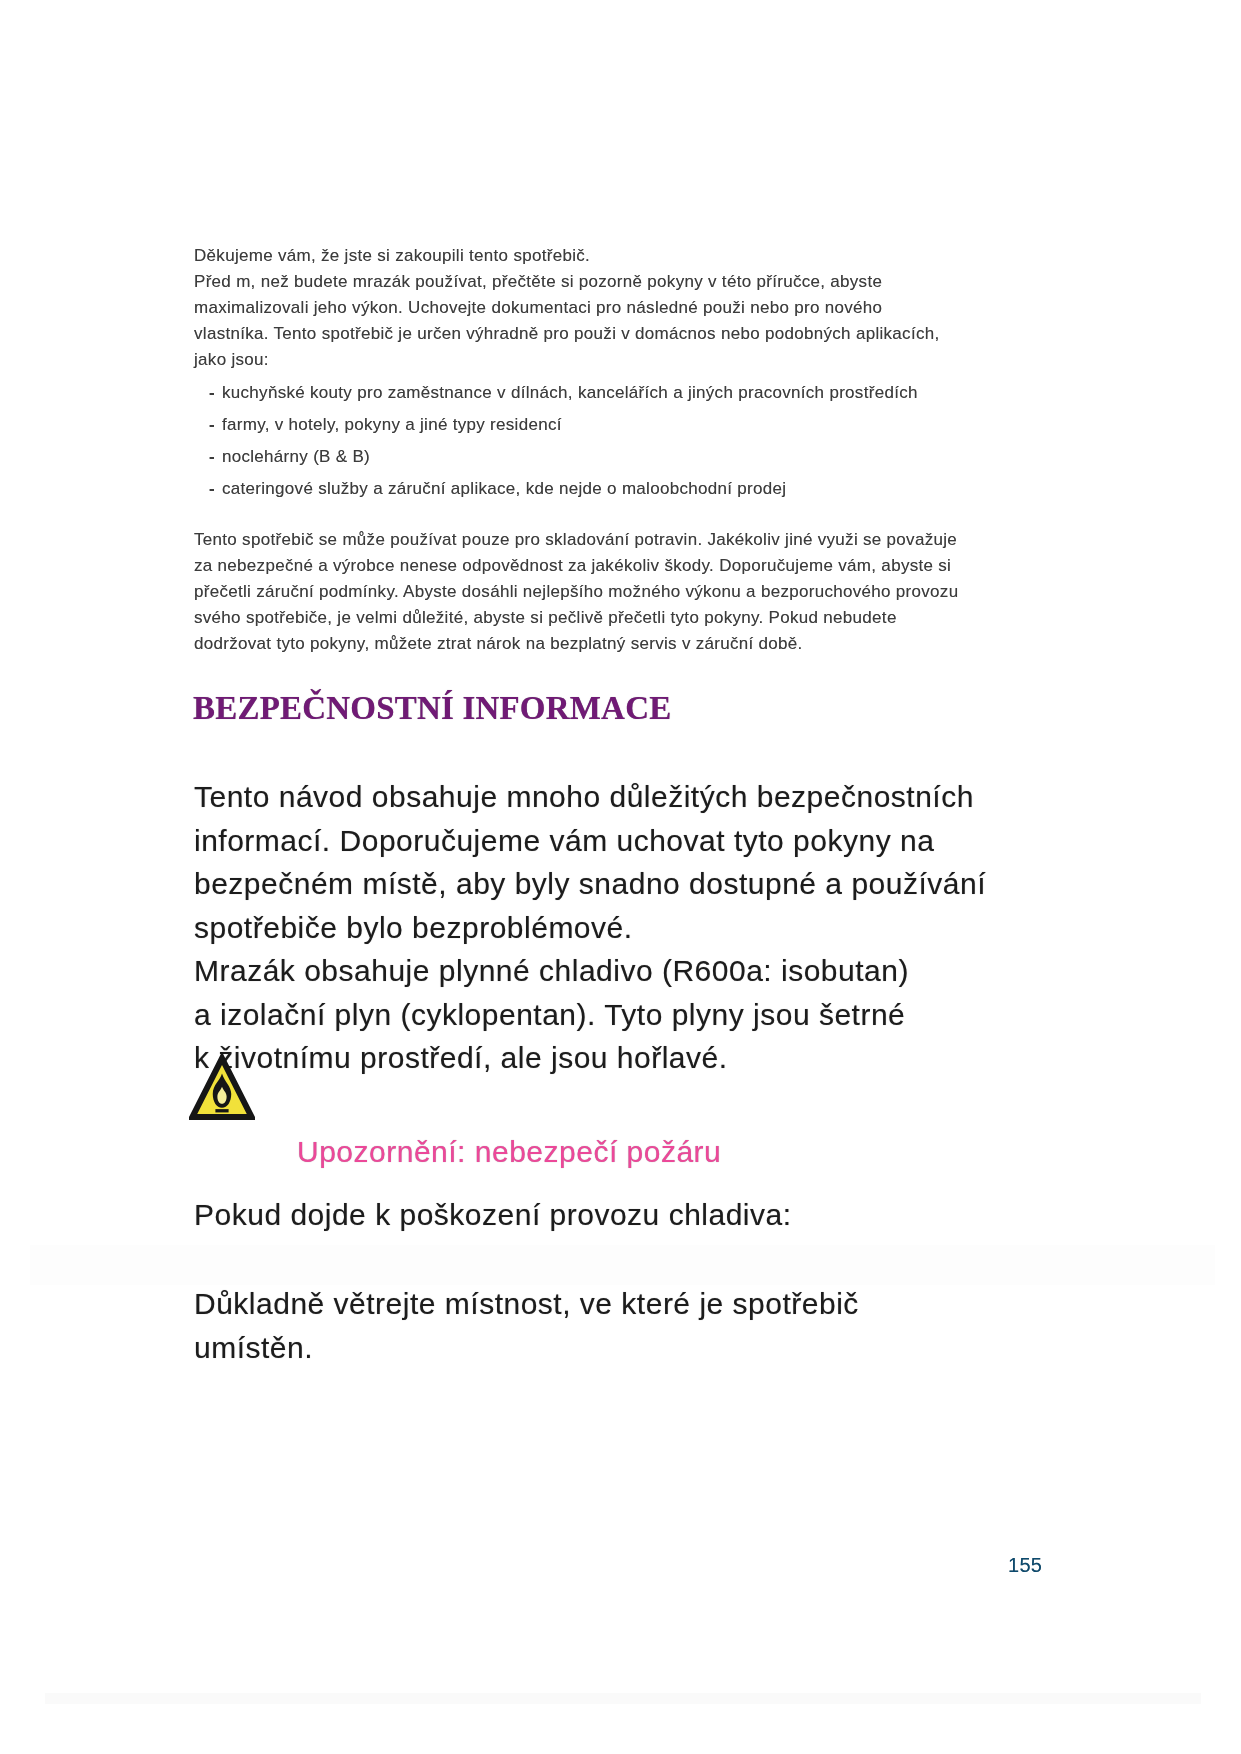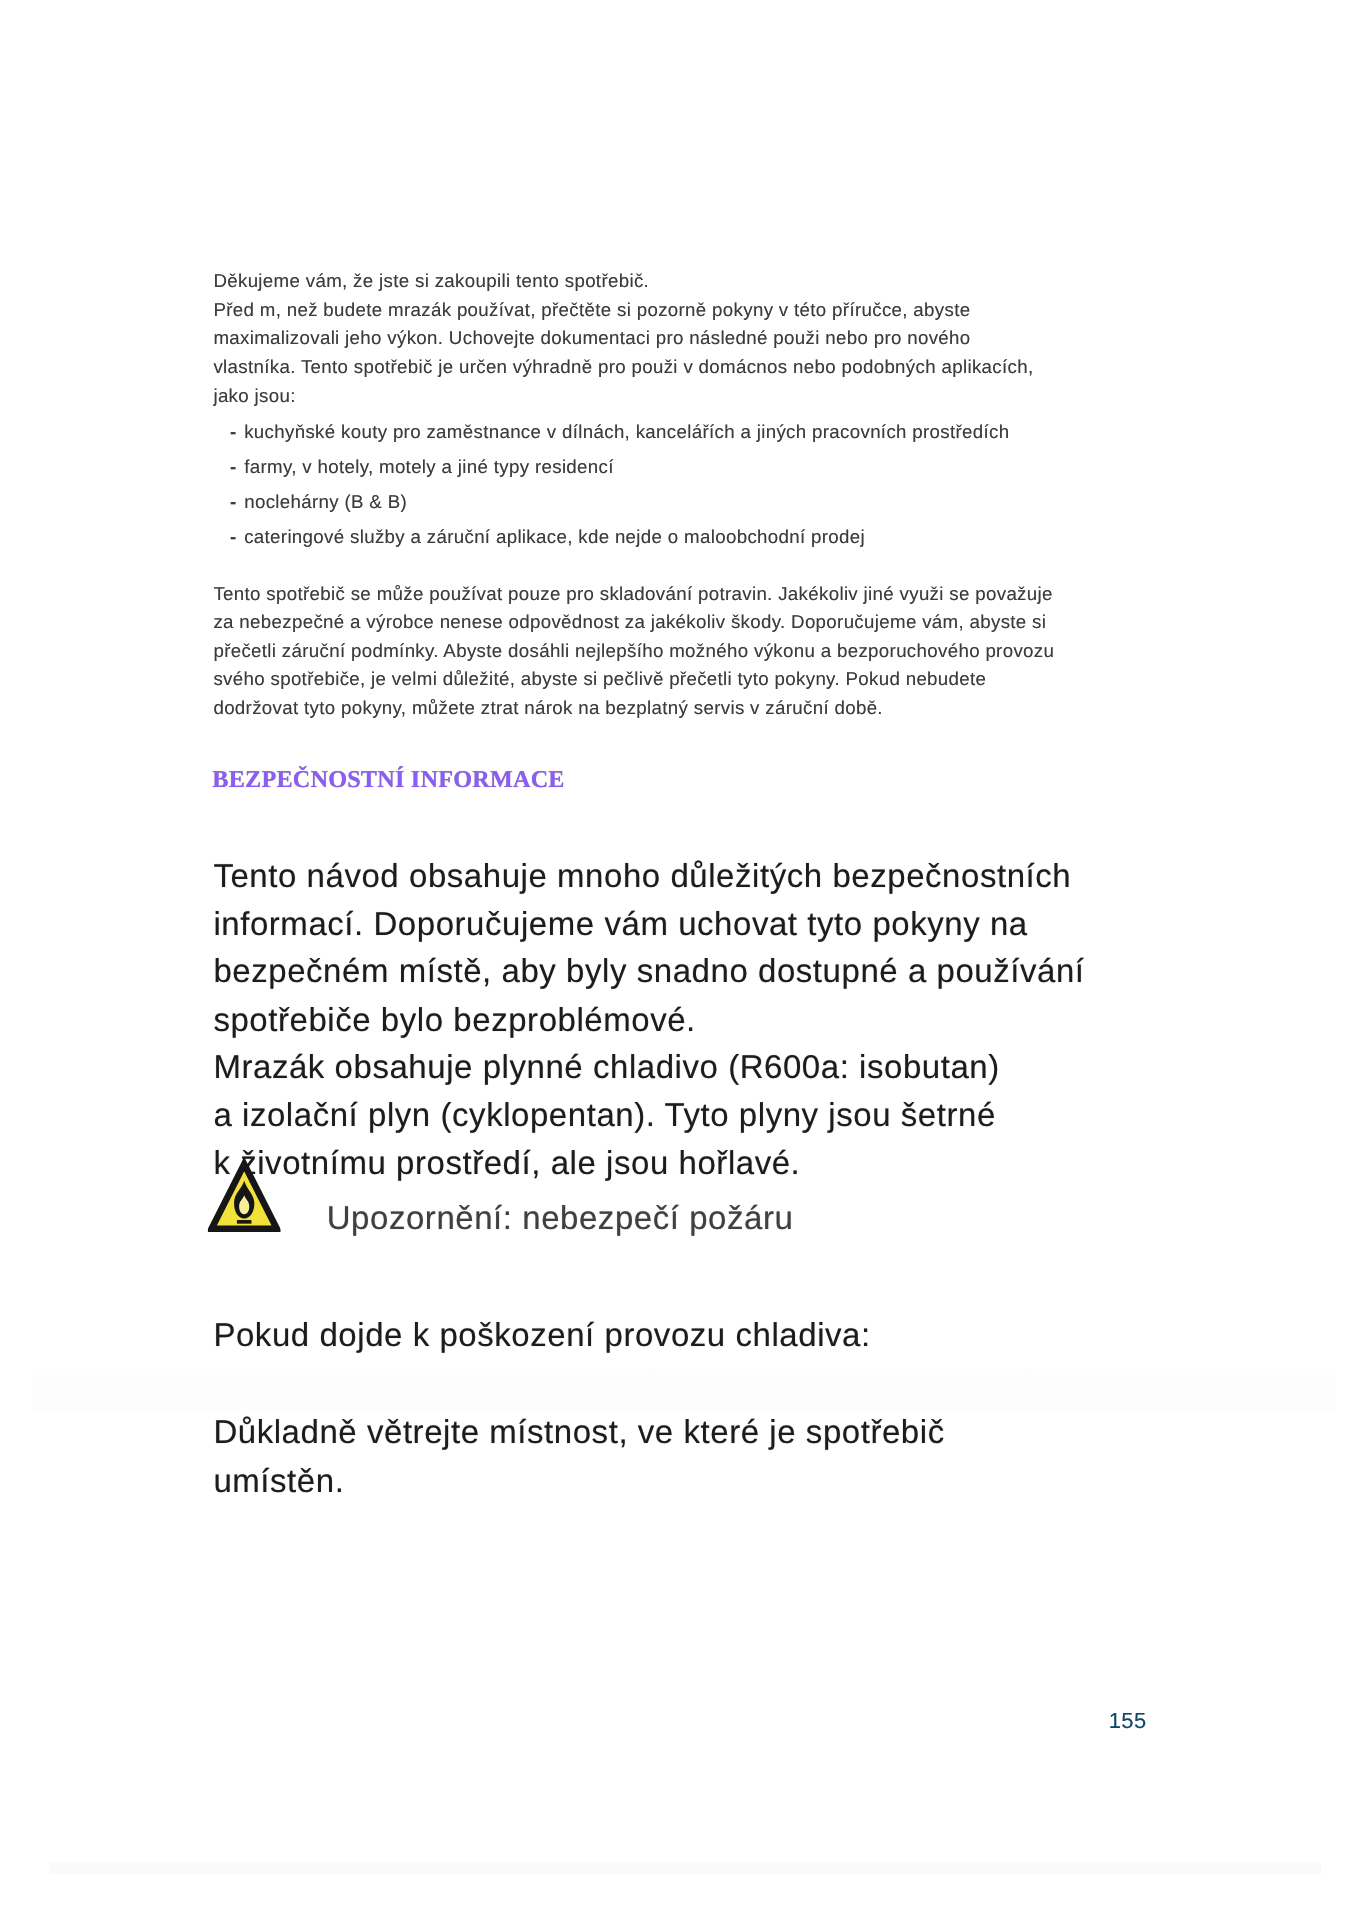--- a/index.html
+++ b/index.html
@@ -24,22 +24,22 @@
     position:absolute;left:209px;top:377px;width:860px;
     color:#3c3c3c;font-size:17px;letter-spacing:0.3px;
     text-shadow:0 0 0.6px rgba(40,40,40,0.45);
   }
   .bullet-row{height:32px;line-height:32px;display:flex;align-items:baseline;}
   .bullet-dash{font-weight:700;margin-right:7px;flex:0 0 auto;}
   
   .heading{
     position:absolute;left:193px;top:688px;margin:0;
     font-family:"Liberation Serif","DejaVu Serif",serif;
-    font-weight:700;font-size:22px;line-height:40px;letter-spacing:0.2px;
-    color:#8b5cf6;
+    font-weight:700;font-size:33px;line-height:40px;letter-spacing:0.2px;
+    color:#701a75;
     text-shadow:0 0 0.7px rgba(0,0,0,0.5);
   }
   
   .big-text{
     position:absolute;left:194px;top:736px;width:920px;
     font-size:30px;line-height:43.5px;letter-spacing:0.5px;
     color:#1c1c1c;
     text-shadow:0 0 0.9px rgba(0,0,0,0.4);
     margin-top:39px;
   }
@@ -47,22 +47,22 @@
     position:absolute;left:194px;top:1193px;width:950px;
     font-size:30px;line-height:43.5px;letter-spacing:0.5px;
     color:#1c1c1c;
     text-shadow:0 0 0.9px rgba(0,0,0,0.4);
   }
   .big-bullet-row{display:flex;align-items:baseline;}
   .bullet-dot{font-size:26px;margin-right:28px;flex:0 0 auto;position:relative;top:-1px;}
   
   .warn-icon{position:absolute;left:189px;top:1052px;width:66px;height:72px;}
   .warn-caption{
-    position:absolute;left:297px;top:1086px;
-    font-size:30px;line-height:43.5px;letter-spacing:0.5px;color:#404040;
+    position:absolute;left:297px;top:1130px;
+    font-size:30px;line-height:43.5px;letter-spacing:0.5px;color:#ec4899;
     text-shadow:0 0 0.9px rgba(0,0,0,0.4);
   }
   .page-number{
     position:absolute;left:1008px;top:1554px;
     font-size:20px;color:#0c4a6e;letter-spacing:0.3px;
     text-shadow:0 0 0.6px rgba(0,0,0,0.4);
   }
   
   .band{position:absolute;pointer-events:none;}
   .band1{left:45px;top:1693px;width:1156px;height:11px;background:#fafafa;}
@@ -79,21 +79,21 @@
 vlastníka. Tento spotřebič je určen výhradně pro použi v domácnos nebo podobných aplikacích,
 jako jsou:</div>
 
   <div class="bullets">
     <div class="bullet-row">
       <span class="bullet-dash">-</span>
       <span>kuchyňské kouty pro zaměstnance v dílnách, kancelářích a jiných pracovních prostředích</span>
     </div>
     <div class="bullet-row">
       <span class="bullet-dash">-</span>
-      <span>farmy, v hotely, motely a jiné typy residencí</span>
+      <span>farmy, v hotely, pokyny a jiné typy residencí</span>
     </div>
     <div class="bullet-row">
       <span class="bullet-dash">-</span>
       <span>noclehárny (B &amp; B)</span>
     </div>
     <div class="bullet-row">
       <span class="bullet-dash">-</span>
       <span>cateringové služby a záruční aplikace, kde nejde o maloobchodní prodej</span>
     </div>
   </div>

